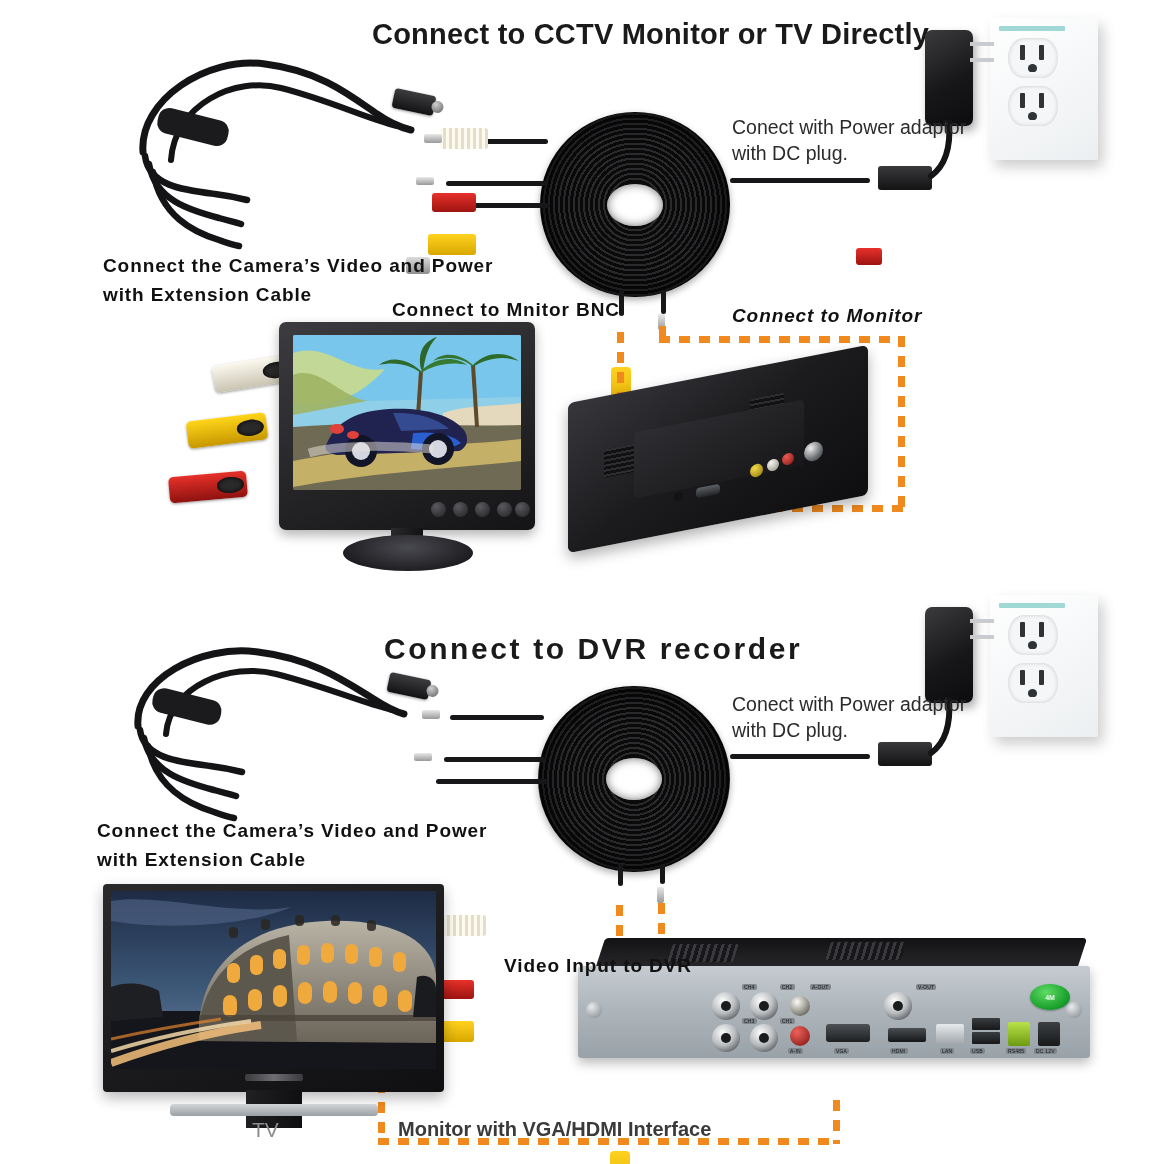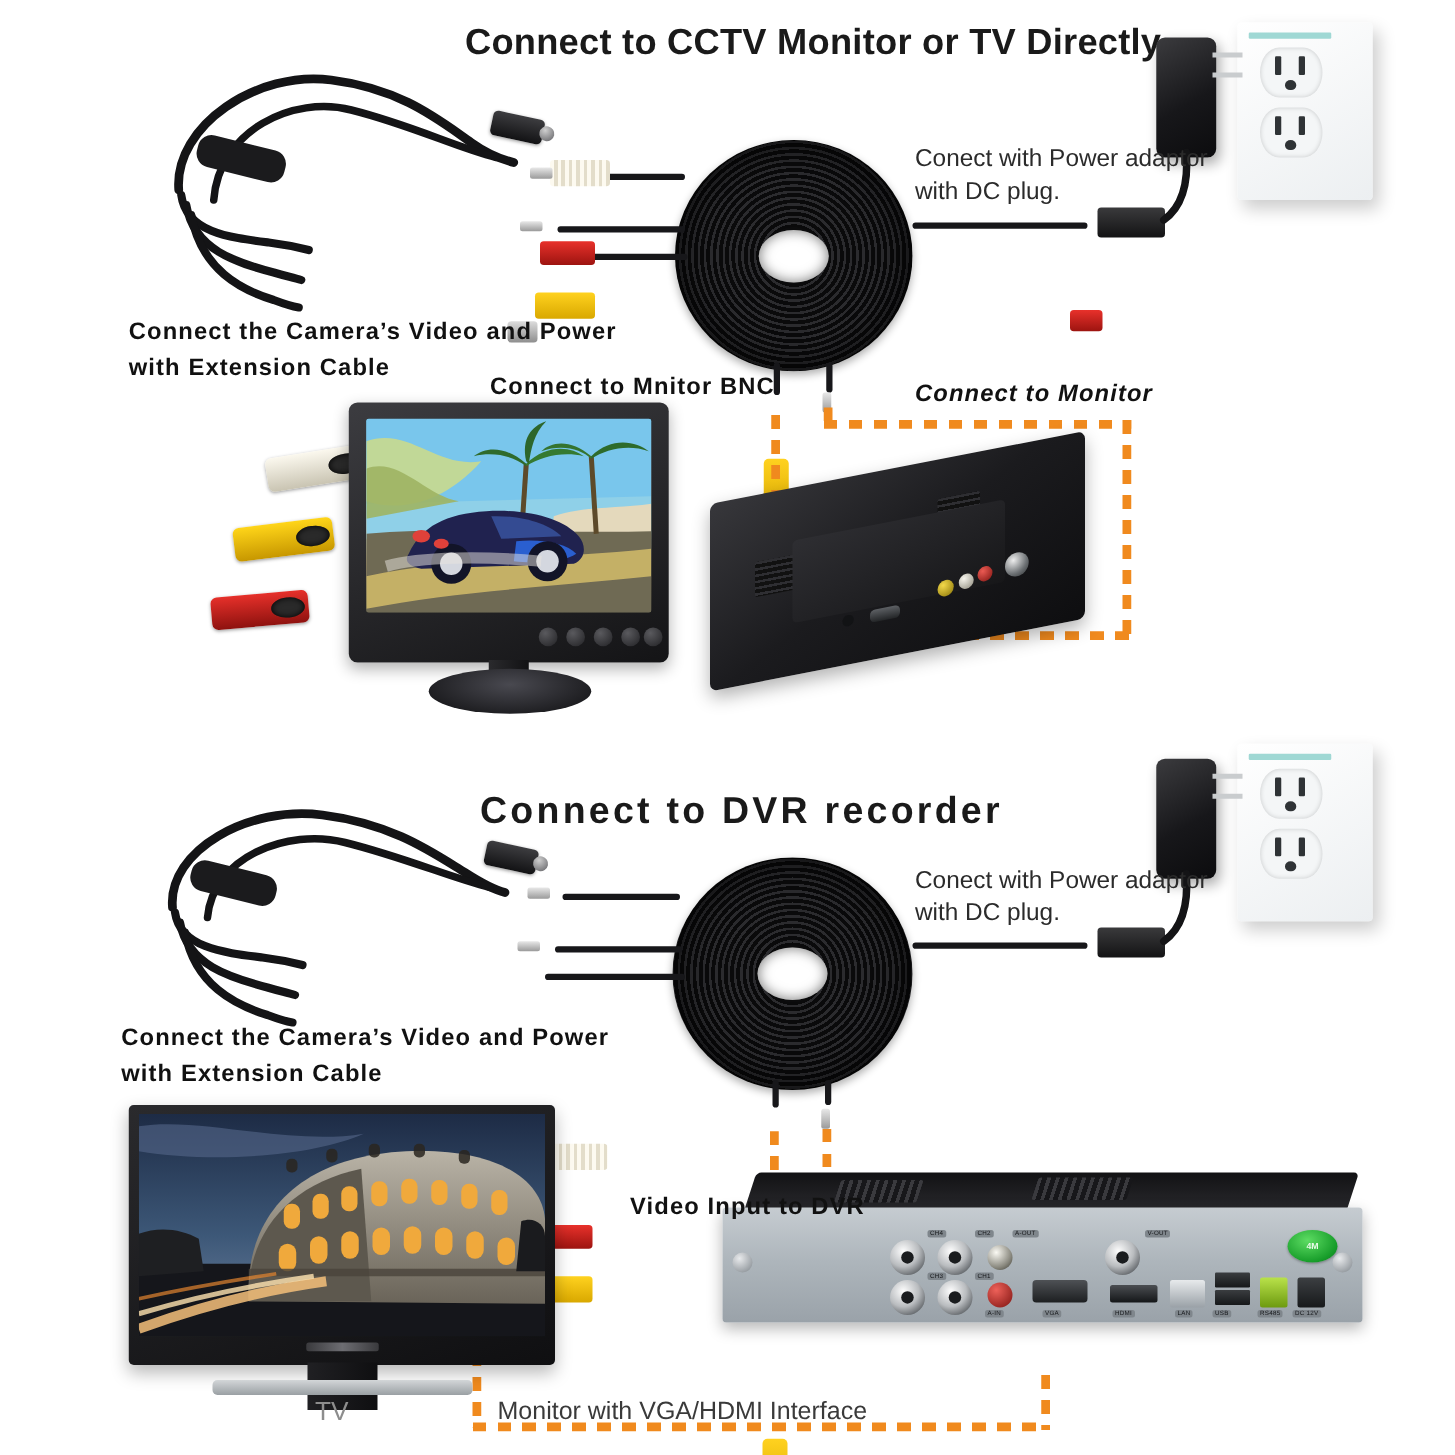--- a/index.html
+++ b/index.html
@@ -406,21 +406,21 @@
         <path d="M306 86 C316 82, 325 88, 325 98 L325 126 L302 126 Z" fill="#1a1b1e"></path>
       </svg>
     </div>
     <div class="abs" style="left:142px;top:190px;width:58px;height:7px;
          background:linear-gradient(90deg,#3a3a3d,#6d6d72,#3a3a3d);border-radius:2px;"></div>
   </div>
   <div class="abs tv-neck" style="left:246px;top:1090px;width:56px;height:38px;"></div>
   <div class="abs tv-base" style="left:170px;top:1104px;width:208px;height:12px;"></div>
 
   <div class="abs lbl-light" style="left:252px;top:1118px;">TV</div>
-  <div class="abs lbl-cap" style="left:398px;top:1118px;">Monitor with VGA/HDMI Interface</div>
+  <div class="abs lbl-cap" style="left:398px;top:1118px;font-weight:bold;">Monitor with VGA/HDMI Interface</div>
 
   <div class="abs" style="left:578px;top:938px;width:512px;height:165px;">
 
     <div class="abs dvr-top" style="left:22px;top:0px;width:482px;height:32px;
          border-radius:4px 4px 0 0;transform:skewX(-18deg);"></div>
     <div class="abs" style="left:92px;top:6px;width:66px;height:18px;transform:skewX(-18deg);
          background:repeating-linear-gradient(90deg,#3a3a3e 0 3px,#17171a 3px 7px);border-radius:2px;"></div>
     <div class="abs" style="left:250px;top:4px;width:76px;height:18px;transform:skewX(-18deg);
          background:repeating-linear-gradient(90deg,#3a3a3e 0 3px,#17171a 3px 7px);border-radius:2px;"></div>
 

